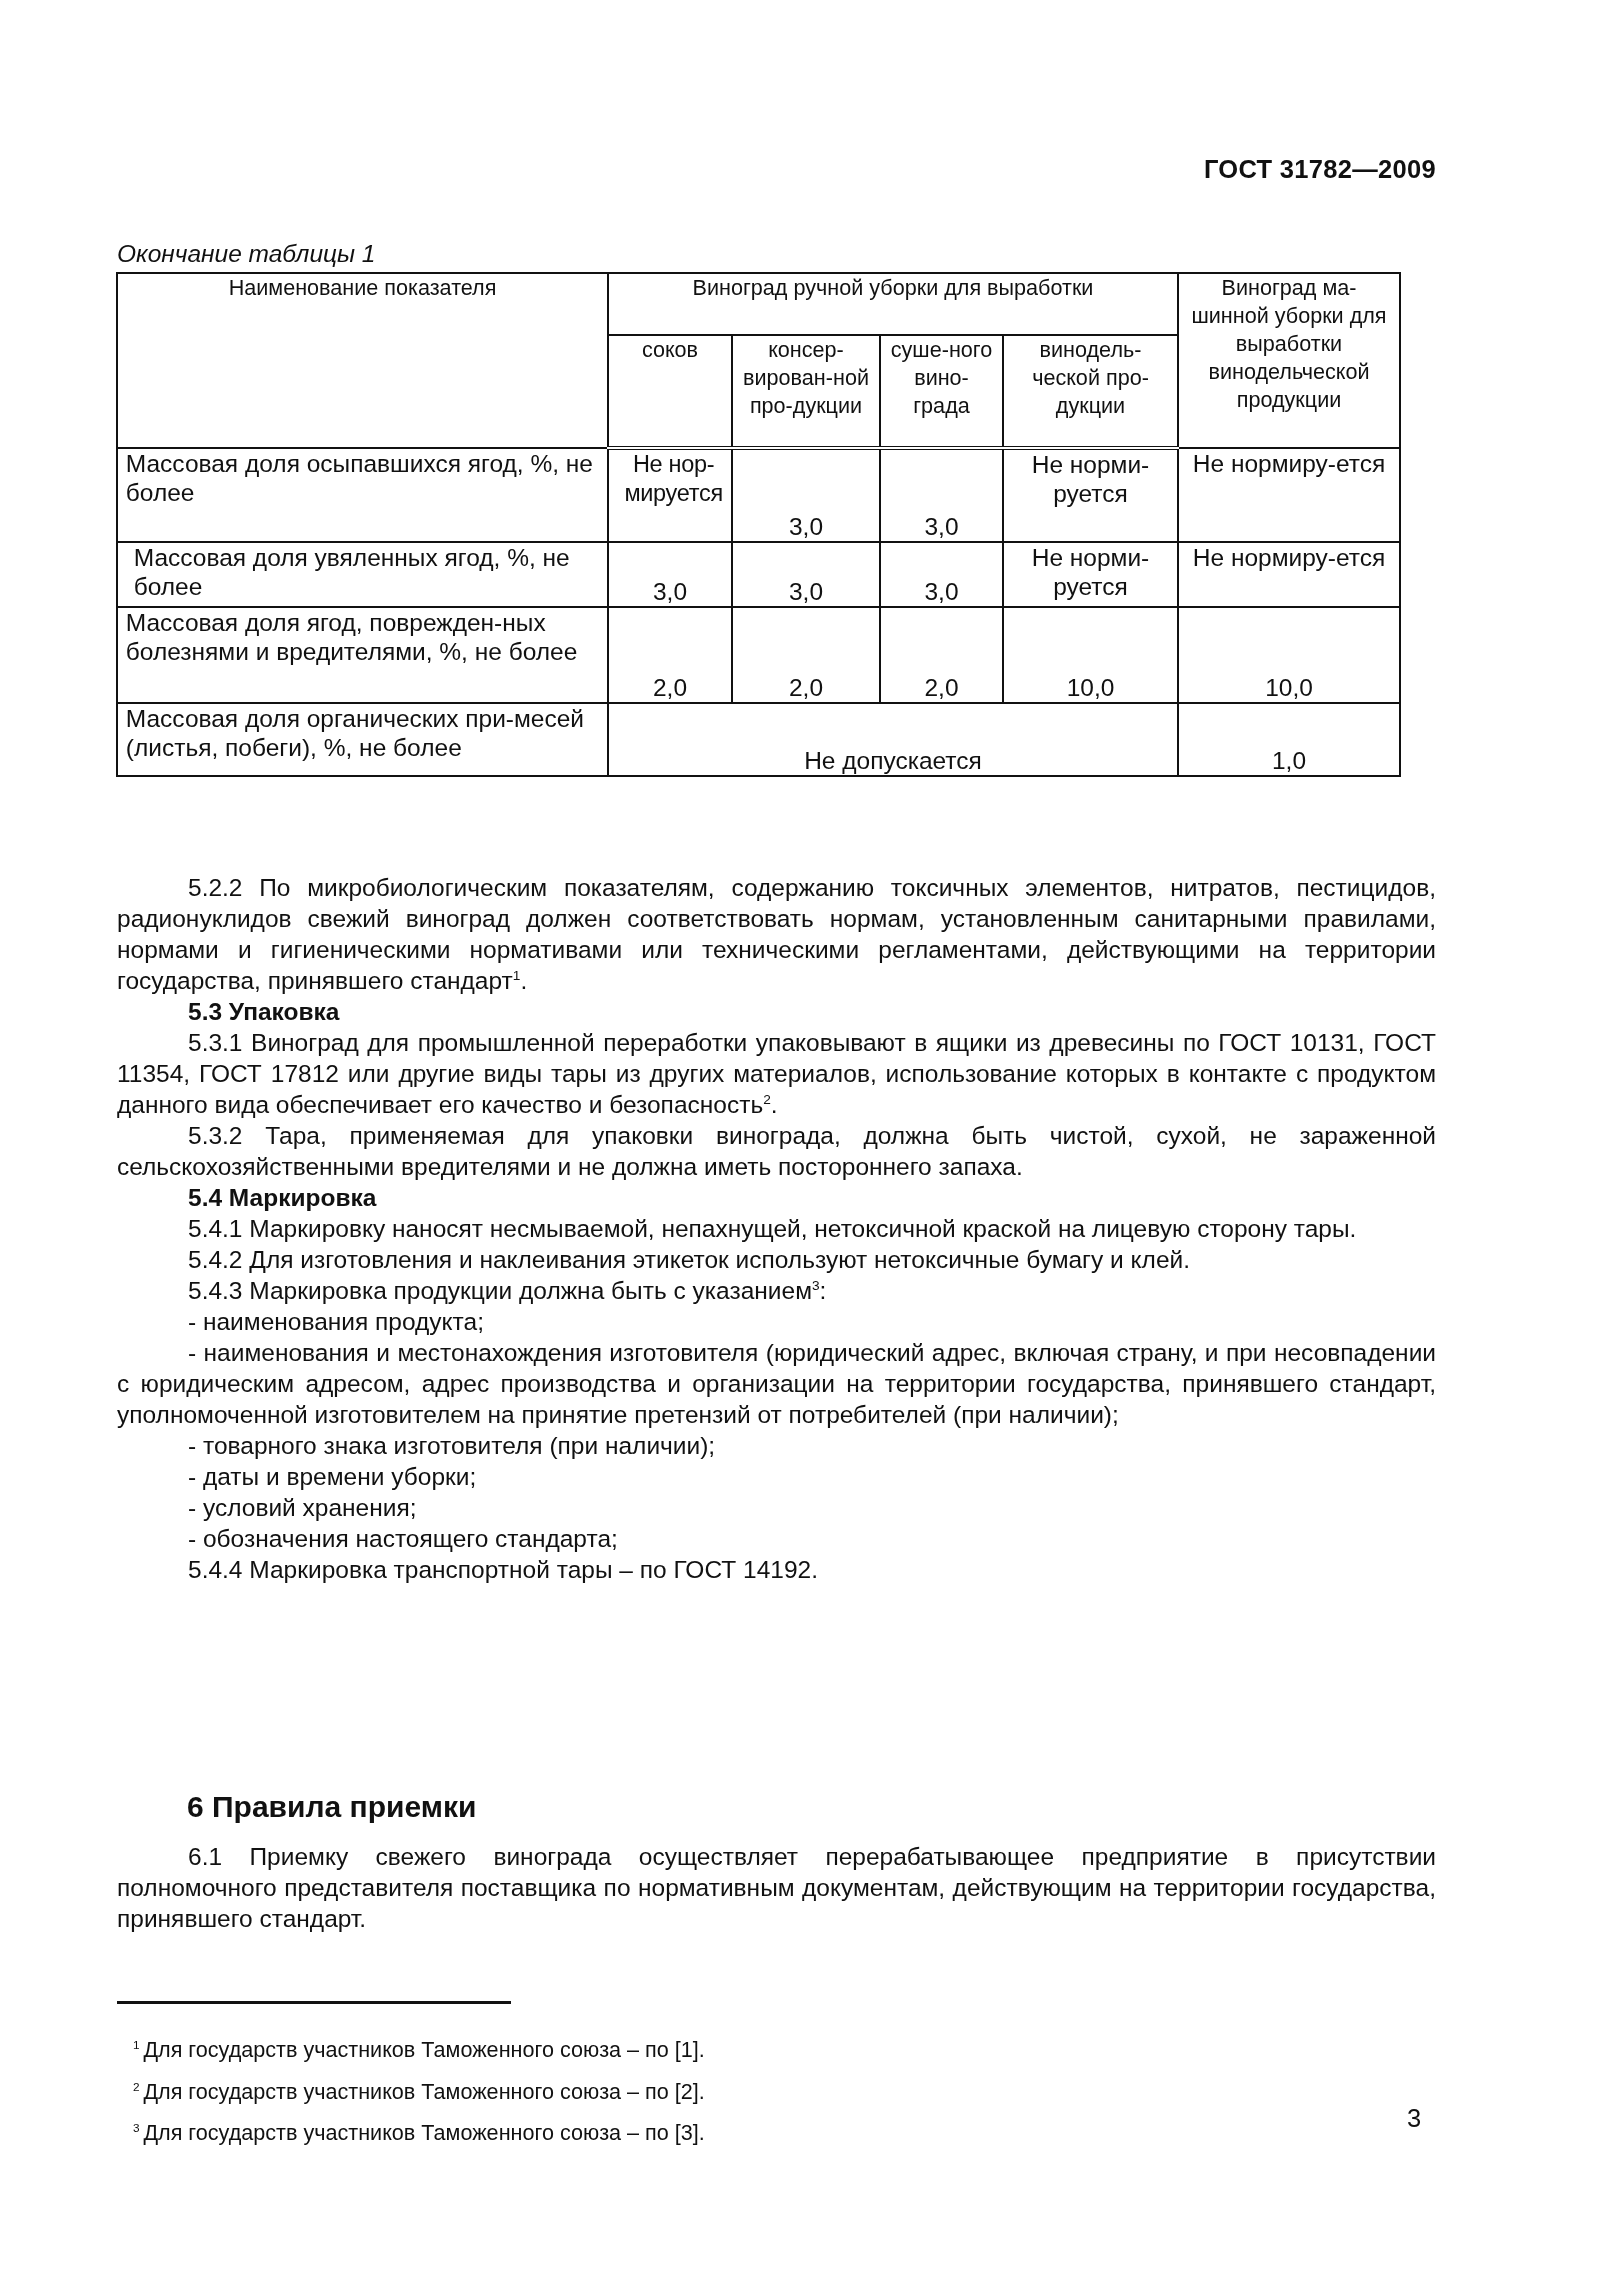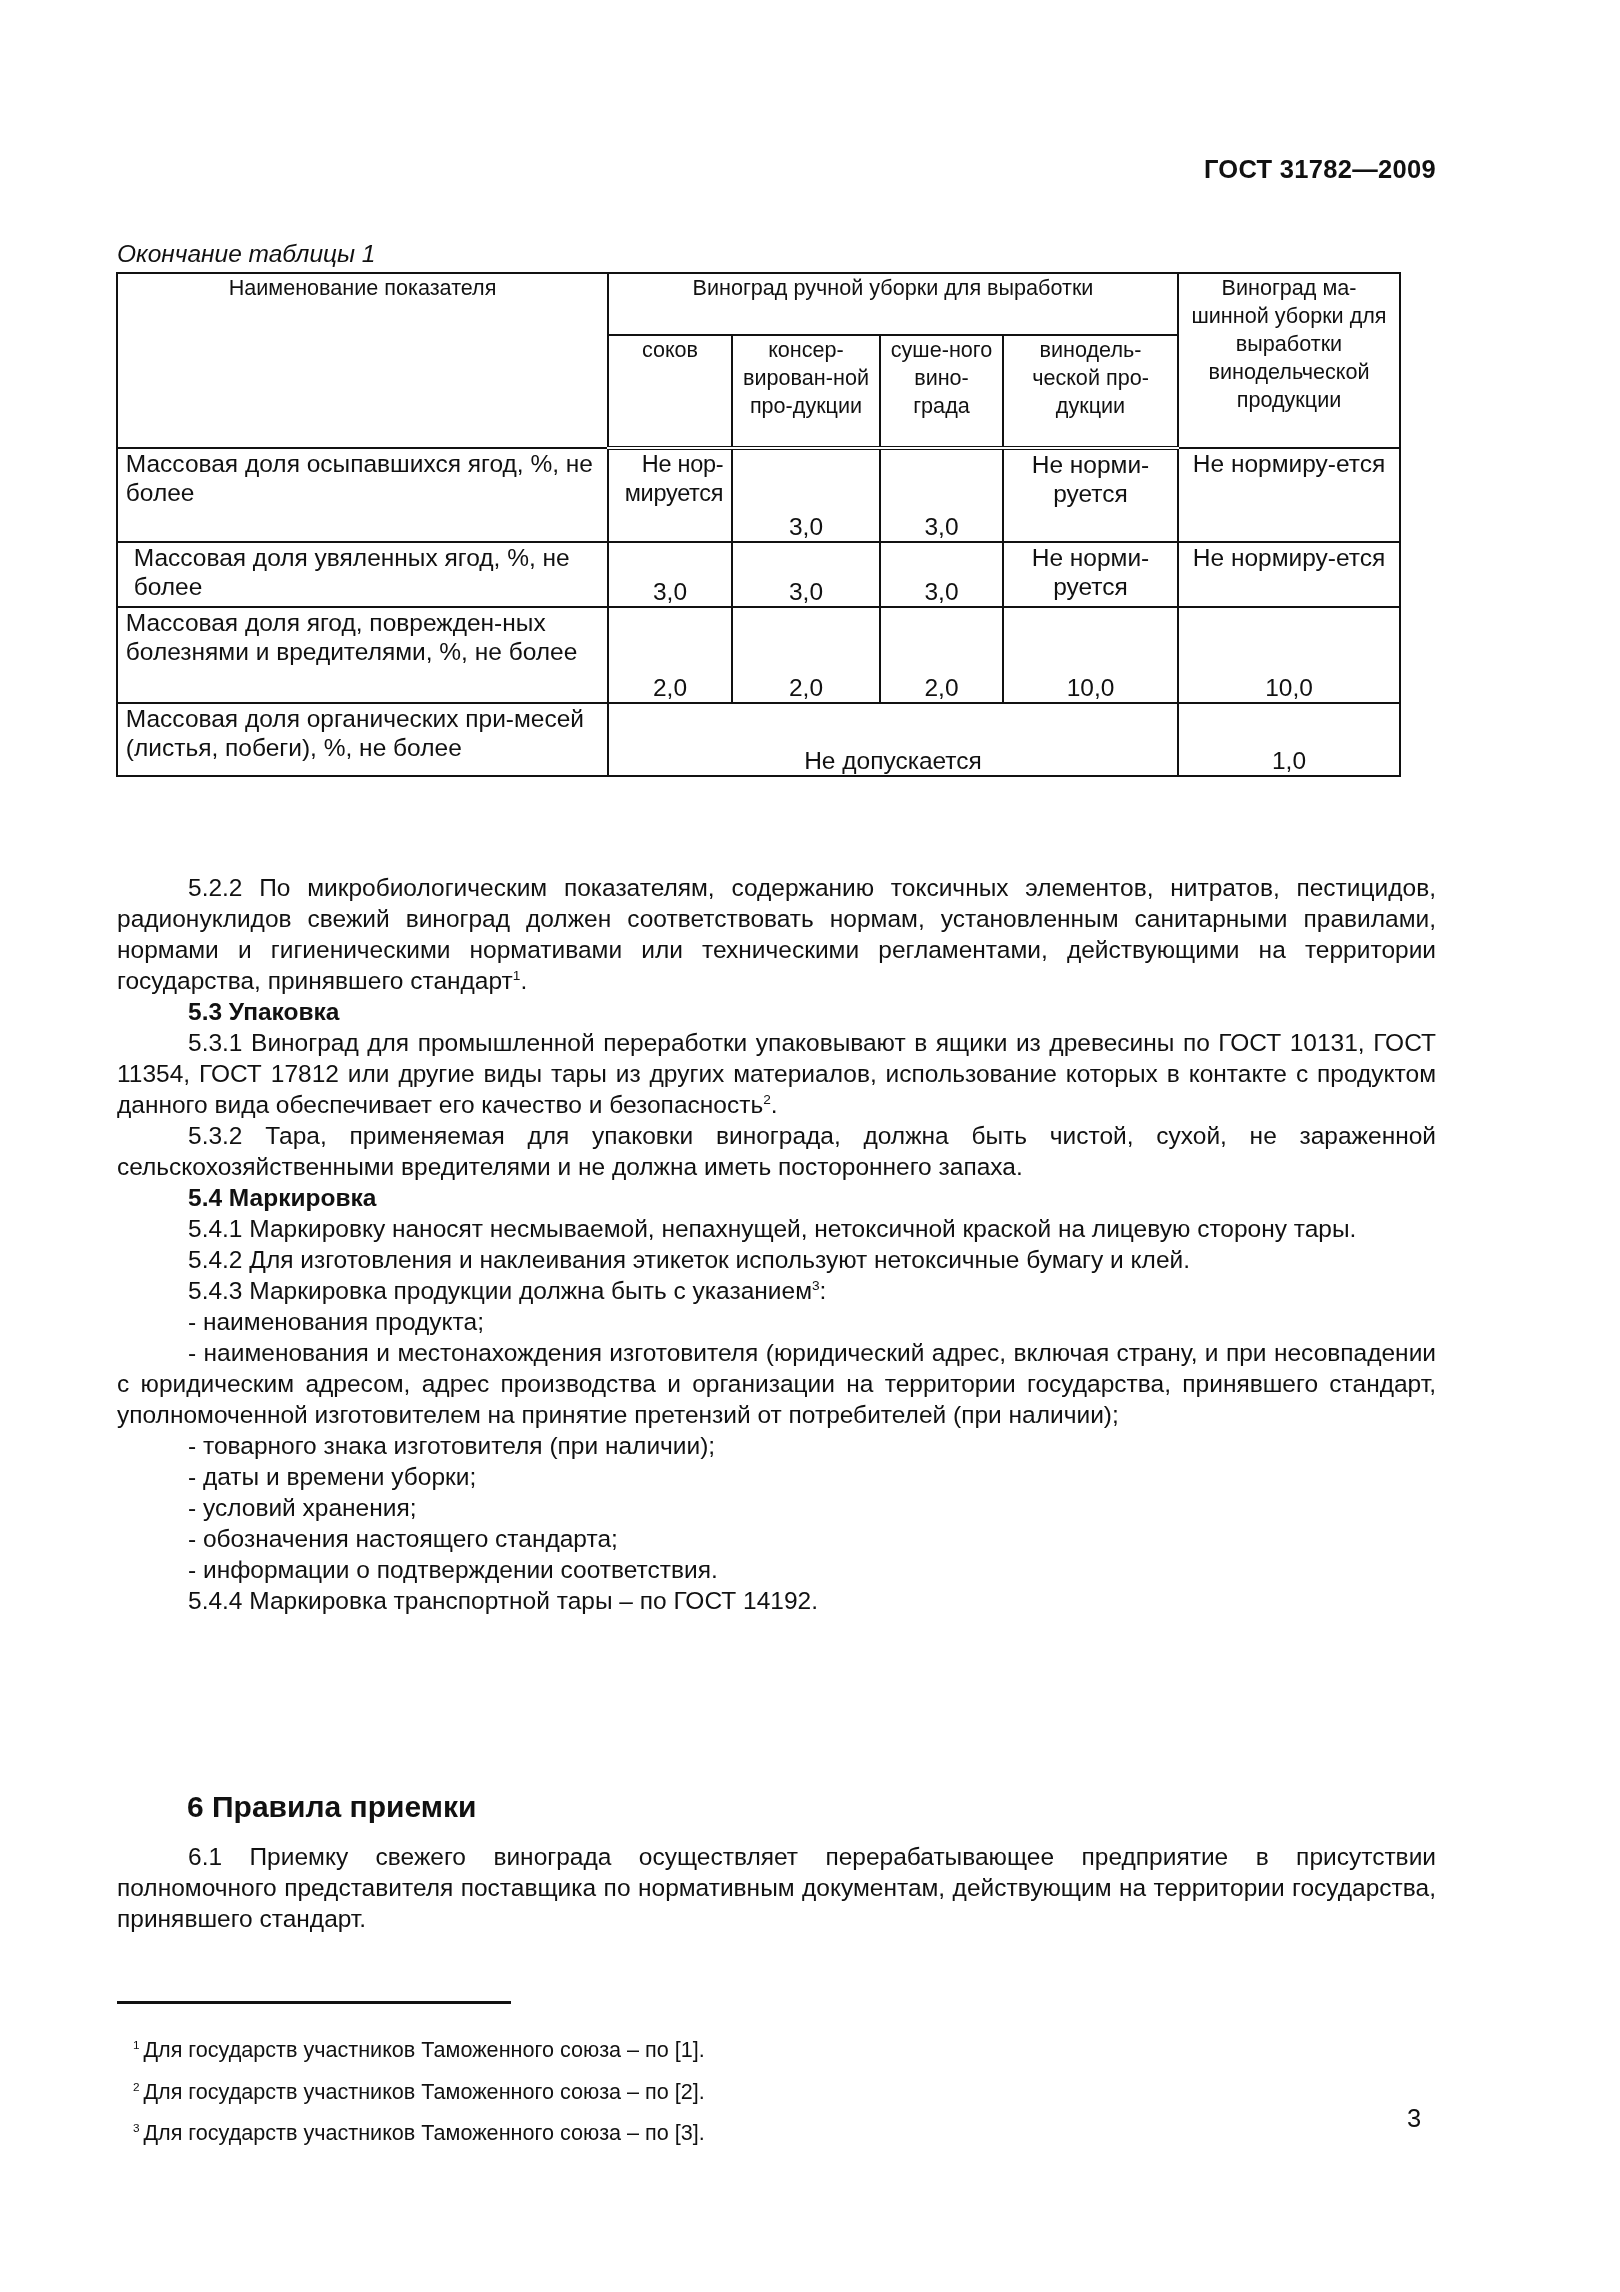--- a/index.html
+++ b/index.html
@@ -7,21 +7,21 @@
          font-family: "Liberation Sans", sans-serif; color: #111; }
   .page-header { position: absolute; right: 184px; top: 155px; font-weight: bold; font-size: 25.5px; letter-spacing: 0.3px; }
   .table-caption { position: absolute; left: 117px; top: 240px; font-style: italic; font-size: 24.5px; }
   table.t { position: absolute; left: 116px; top: 272px; width: 1285px; border-collapse: collapse; font-size: 24.5px; line-height: 29px; }
   table.t td, table.t th { border: 2px solid #111; padding: 0 7.8px; vertical-align: top; font-weight: normal; }
   table.t th { text-align: center; font-size: 21.6px; line-height: 28px; }
   table.t thead tr:last-child th { border-bottom: 4.9px double #111; }
   table.t td.lbl { text-align: left; }
   table.t td.val { text-align: center; vertical-align: bottom; }
   table.t td.val-top { text-align: center; vertical-align: top; }
-  table.t td.val-top-left { text-align: right; vertical-align: top; padding-left: 15px; font-size: 23.5px; letter-spacing: -0.3px; margin-left: 36px;}
+  table.t td.val-top-left { text-align: center; vertical-align: top; padding-left: 15px; font-size: 23.5px; letter-spacing: -0.3px; margin-left: 36px;}
   .indent { padding-left: 21.6px; }
   .body-text { position: absolute; left: 117px; width: 1319px; font-size: 24.5px; line-height: 31px; text-align: justify; }
   .body-text p { margin: 0; }
   .ind { text-indent: 71px; }
   .h-sub { font-weight: bold; text-indent: 71px; }
   .li { padding-left: 71px; }
   sup { font-size: 13.7px; line-height: 0; vertical-align: super; }
   .h-section { position: absolute; left: 187px; top: 1790px; font-weight: bold; font-size: 30px; }
   .fn-rule { position: absolute; left: 117px; top: 2001px; width: 394px; height: 2.9px; background: #111; }
   .footnotes { position: absolute; left: 117px; top: 2021px; font-size: 21.6px; line-height: 25.5px; }
@@ -101,21 +101,20 @@
   <p class="h-sub">5.4 Маркировка</p>
   <p class="ind">5.4.1 Маркировку наносят несмываемой, непахнущей, нетоксичной краской на лицевую сторону тары.</p>
   <p class="li">5.4.2 Для изготовления и наклеивания этикеток используют нетоксичные бумагу и клей.</p>
   <p class="li"><span>5.4.3 Маркировка продукции должна быть с указанием</span><sup>3</sup>:</p>
   <p class="li">- наименования продукта;</p>
   <p class="ind">- наименования и местонахождения изготовителя (юридический адрес, включая страну, и при несовпадении с юридическим адресом, адрес производства и организации на территории государства, принявшего стандарт, уполномоченной изготовителем на принятие претензий от потребителей (при наличии);</p>
   <p class="li">- товарного знака изготовителя (при наличии);</p>
   <p class="li">- даты и времени уборки;</p>
   <p class="li">- условий хранения;</p>
   <p class="li">- обозначения настоящего стандарта;</p>
-  <p class="li">- информации о подтверждении соответствия.</p>
   <p class="li">5.4.4 Маркировка транспортной тары – по ГОСТ 14192.</p>
 </div>
 
 <div class="h-section">6 Правила приемки</div>
 
 <div class="body-text" style="top:1841px">
   <p class="ind">6.1 Приемку свежего винограда осуществляет перерабатывающее предприятие в присутствии полномочного представителя поставщика по нормативным документам, действующим на территории государства, принявшего стандарт.</p>
 </div>
 
 <div class="fn-rule"></div>

